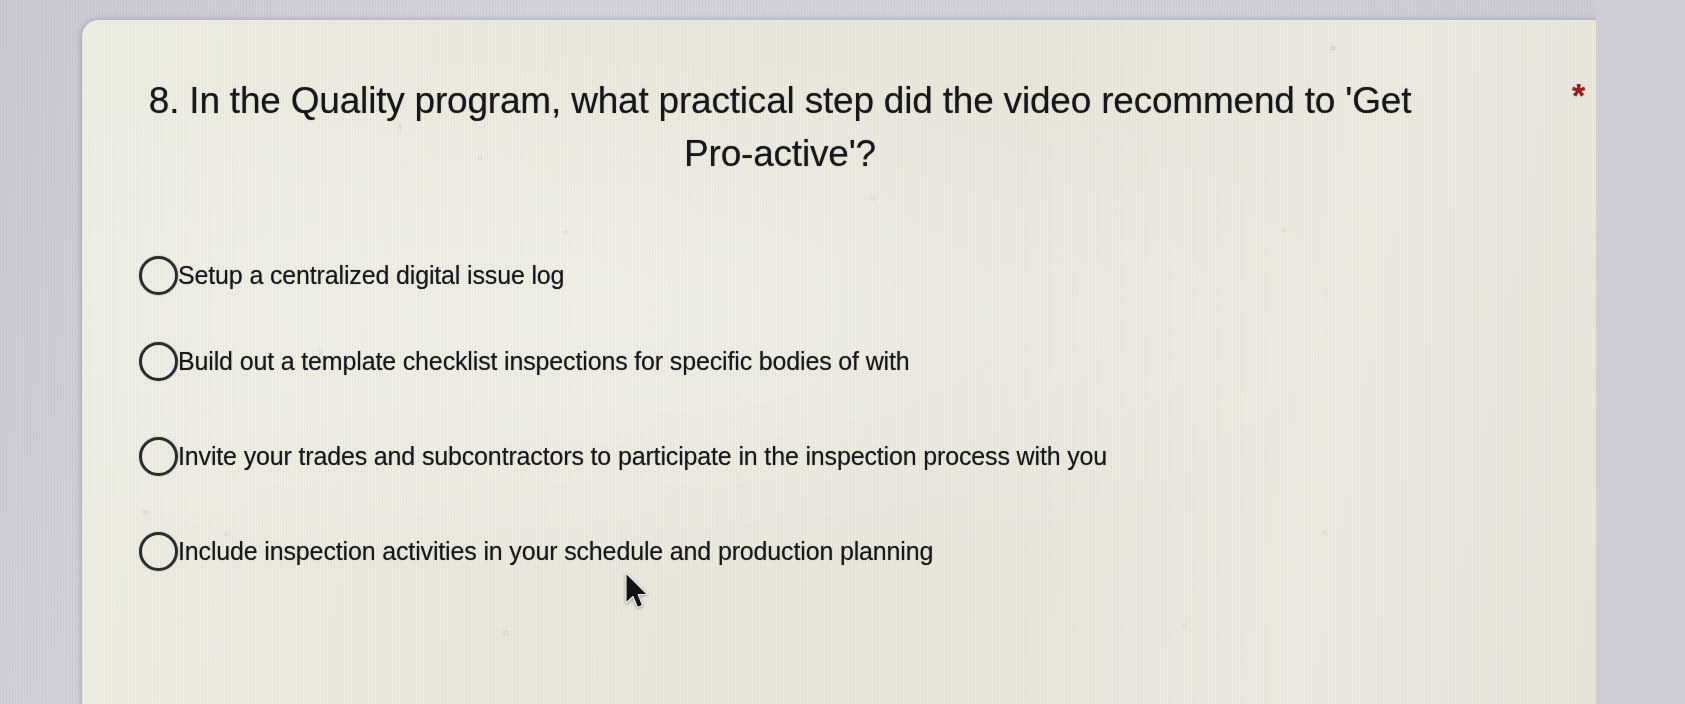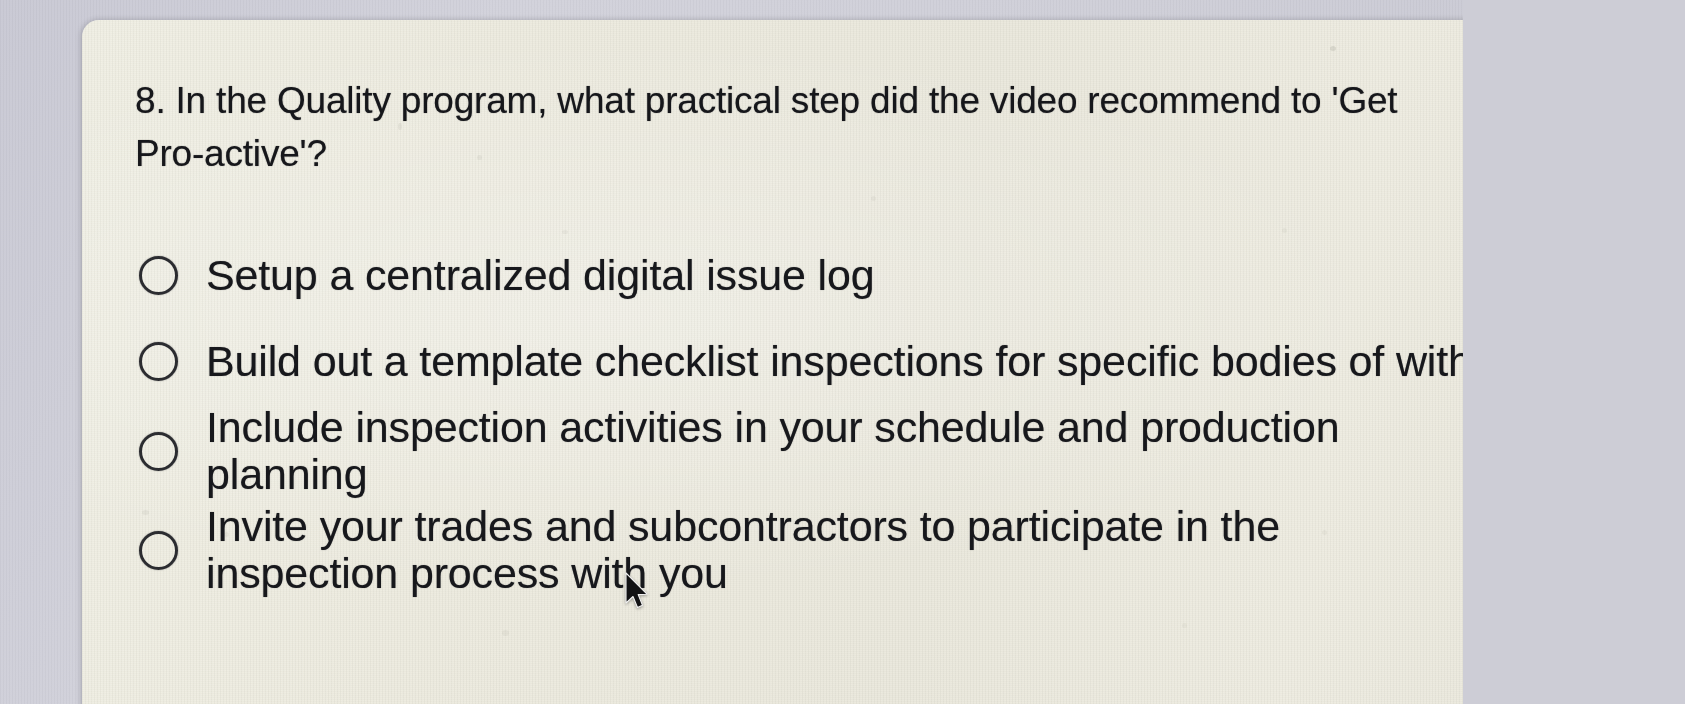--- a/index.html
+++ b/index.html
@@ -10,25 +10,26 @@
     width: 1685px;
     height: 704px;
     overflow: hidden;
     background: #cdcdd6;
     font-family: "Liberation Sans", sans-serif;
   }
 
   
   #photo-scene {
     position: relative;
-    width: 1463px;
+    width: 1596px;
     height: 704px;
     background:
       linear-gradient(118deg, #c9c9d4 0%, #d2d2db 28%, #cfcfd8 62%, #c7c7d2 100%);
     overflow: hidden;
+    text-align: center;
   }
   
   #backdrop-texture {
     position: absolute;
     inset: 0;
     background-image:
       repeating-linear-gradient(90deg, rgba(0,0,0,0.022) 0px, rgba(0,0,0,0.022) 1px, rgba(255,255,255,0.02) 1px, rgba(255,255,255,0.02) 3px);
     pointer-events: none;
   }
 
@@ -112,22 +113,21 @@
     flex: 0 0 auto;
     width: 33px;
     height: 33px;
     border: 3.4px solid #2b2c30;
     border-radius: 50%;
     background: transparent;
     margin-left: 4px;
     box-shadow: 0 0 1.2px rgba(30,30,34,0.6);
   }
   .option-label {
-    margin-left: 28px;
-    font-size: 43px;
+    font-size: 25px;
     line-height: 47px;
     color: #17181c;
     letter-spacing: -0.15px;
     text-shadow: 0 0 1px rgba(20,20,24,0.5);
     max-width: 1275px;
   }
 
   
   #mouse-cursor {
     position: absolute;
@@ -174,28 +174,28 @@
         <div class="option-row">
           <div class="radio-circle"></div>
           <div class="option-label">Setup a centralized digital issue log</div>
         </div>
 
         <div class="option-row">
           <div class="radio-circle"></div>
           <div class="option-label">Build out a template checklist inspections for specific bodies of with</div>
         </div>
 
+        <div class="option-row two-line">
+          <div class="radio-circle"></div>
+          <div class="option-label">Invite your trades and subcontractors to participate in the inspection process with you</div>
+        </div>
+
         <div class="option-row">
           <div class="radio-circle"></div>
           <div class="option-label">Include inspection activities in your schedule and production planning</div>
-        </div>
-
-        <div class="option-row two-line">
-          <div class="radio-circle"></div>
-          <div class="option-label">Invite your trades and subcontractors to participate in the inspection process with you</div>
         </div>
 
       </div>
     </div>
   </div>
 
   <svg id="mouse-cursor" viewBox="0 0 26 40">
     <path d="M2,1 L2,31 L9,24.5 L13.5,35.5 L18.5,33.2 L14.2,22.6 L23,22.2 Z" fill="#121214" stroke="#f2f2f2" stroke-width="1.1" stroke-linejoin="round"></path>
   </svg>
 </div>

